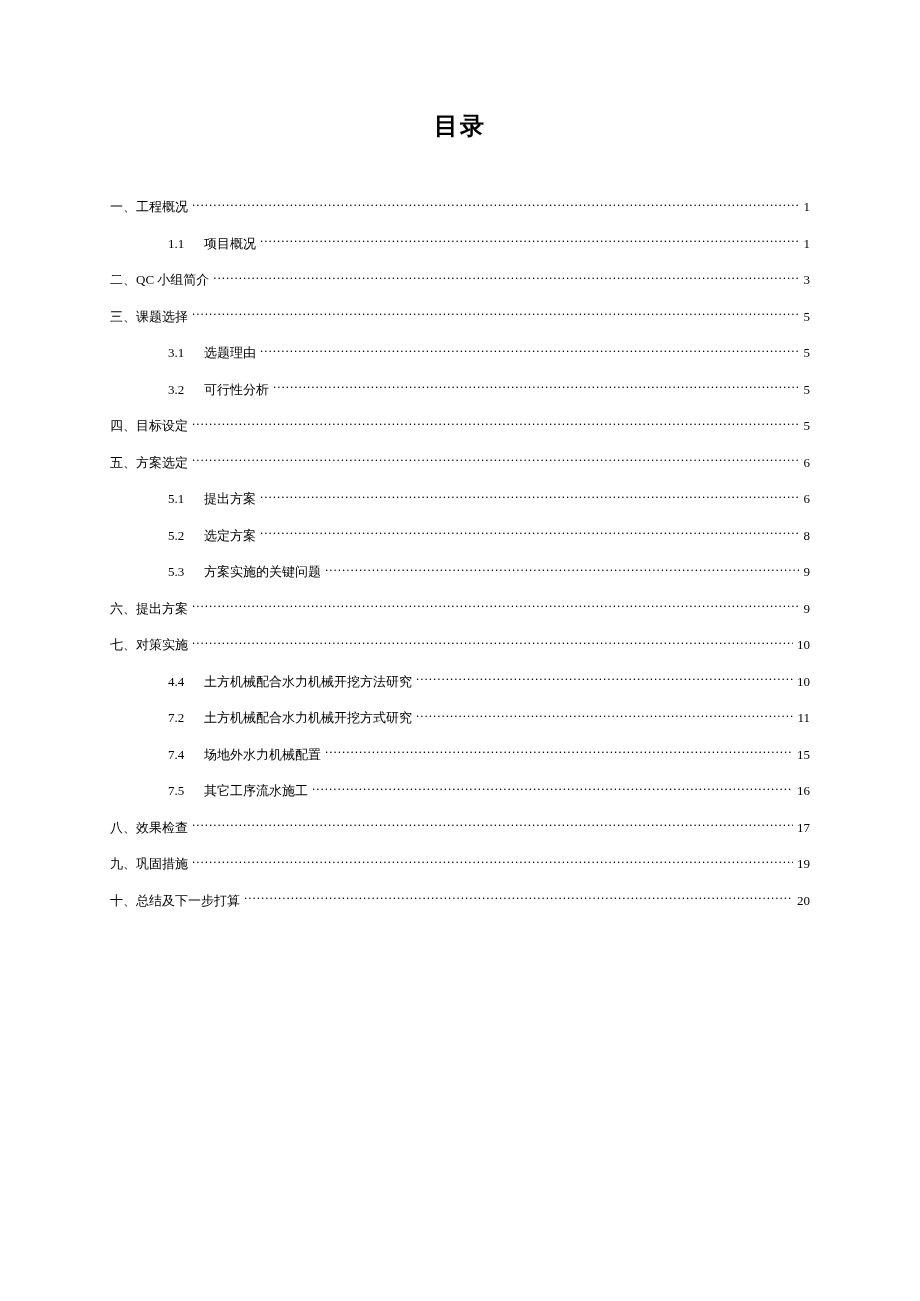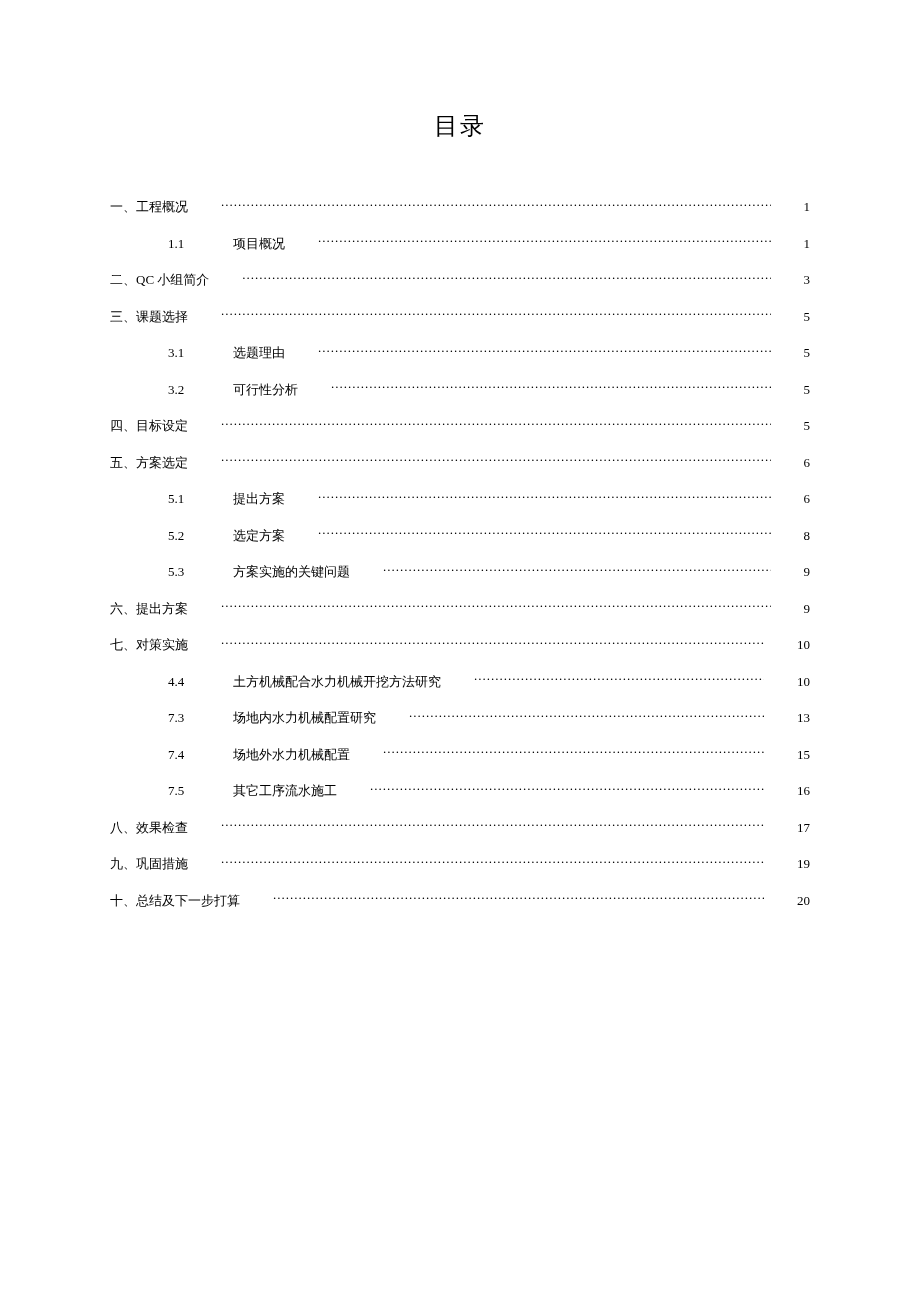--- a/index.html
+++ b/index.html
@@ -11,34 +11,33 @@
       font-family: "SimSun", "Microsoft YaHei", serif;
       background: #ffffff;
       width: 920px;
       height: 1301px;
       padding: 110px 110px 0 110px;
       color: #000;
     }
     .page-title {
       text-align: center;
       font-size: 24px;
-      font-weight: normal;
+      font-weight: bold;
       margin-bottom: 55px;
       letter-spacing: 2px;
     }
     .toc {
       font-size: 13px;
       line-height: 1.5;
     }
     .toc-row {
       display: flex;
       align-items: baseline;
       margin-bottom: 17px;
       white-space: nowrap;
-      gap: 29px;
     }
     .toc-level1 {
       padding-left: 0;
     }
     .toc-level2 {
       padding-left: 34px;
     }
     .toc-num {
       flex: 0 0 auto;
     }
@@ -148,24 +147,24 @@
       <span class="toc-dots"></span>
       <span class="toc-page">10</span>
     </div>
     <div class="toc-row toc-level2">
       <span class="toc-num">4.4</span>
       <span class="toc-label">土方机械配合水力机械开挖方法研究</span>
       <span class="toc-dots"></span>
       <span class="toc-page">10</span>
     </div>
     <div class="toc-row toc-level2">
-      <span class="toc-num">7.3</span>
-      <span class="toc-label">场地内水力机械配置研究</span>
+      <span class="toc-num">7.2</span>
+      <span class="toc-label">土方机械配合水力机械开挖方式研究</span>
       <span class="toc-dots"></span>
-      <span class="toc-page">13</span>
+      <span class="toc-page">11</span>
     </div>
     <div class="toc-row toc-level2">
       <span class="toc-num">7.4</span>
       <span class="toc-label">场地外水力机械配置</span>
       <span class="toc-dots"></span>
       <span class="toc-page">15</span>
     </div>
     <div class="toc-row toc-level2">
       <span class="toc-num">7.5</span>
       <span class="toc-label">其它工序流水施工</span>

